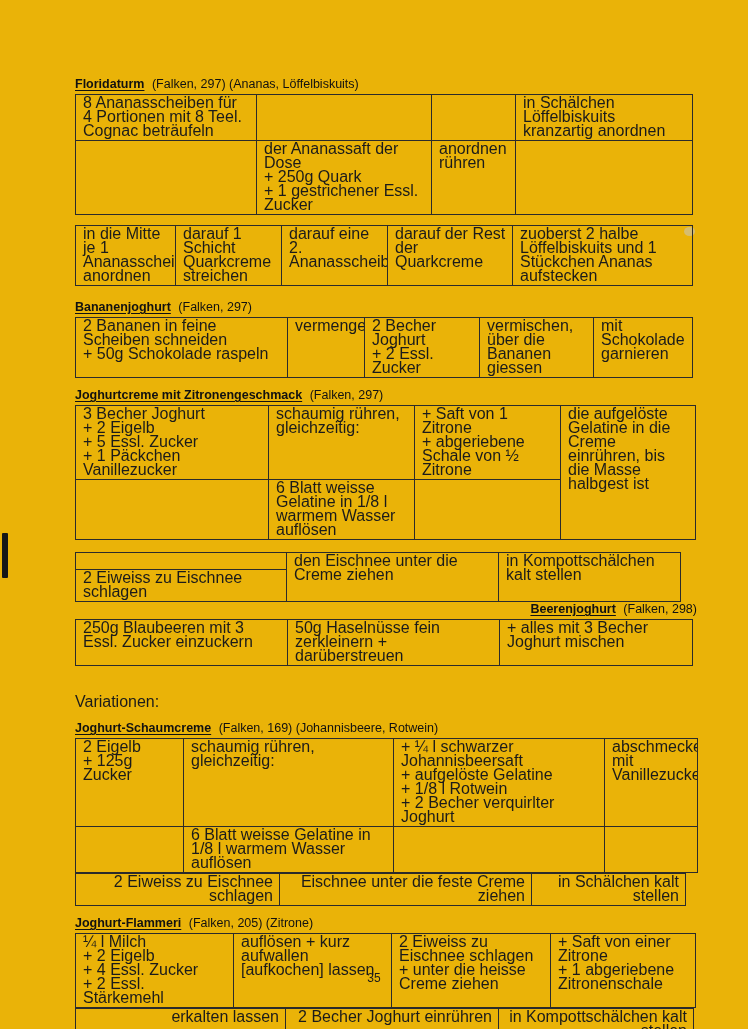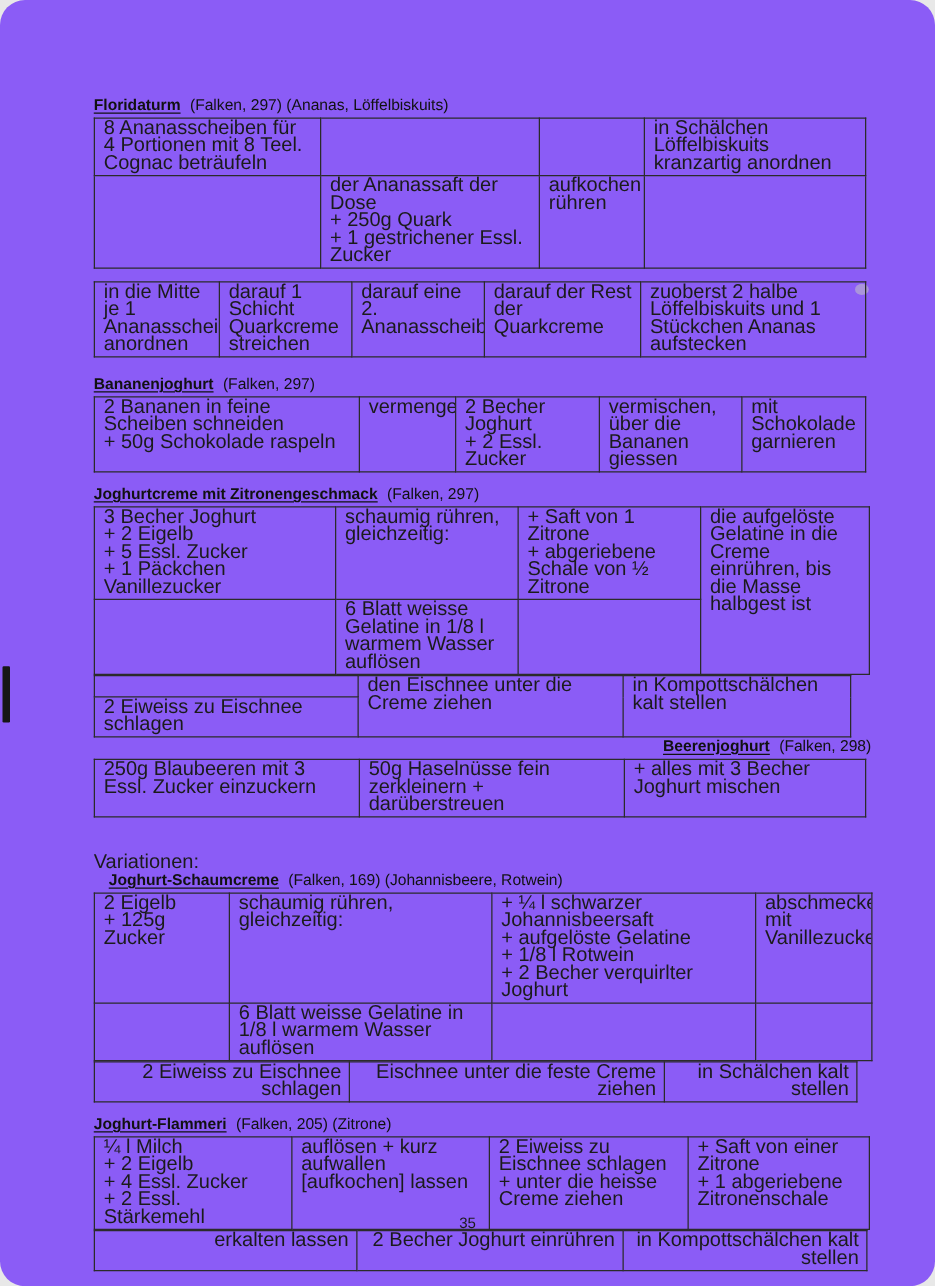--- a/index.html
+++ b/index.html
@@ -1,41 +1,40 @@
 <!DOCTYPE html>
 <html><head>
 <meta charset="utf-8">
 <style>
   html,body{margin:0;padding:0;background:#e8e8e8;}
   .page{
     position:relative;width:748px;height:1029px;margin:0 auto;
-    background:#8b5cf6;color:#1b1b1b;
+    background:#eab308;color:#1b1b1b;
     font-family:"Liberation Sans","DejaVu Sans",sans-serif;
     overflow:hidden;
-    border-radius:20px;
   }
   .content{position:absolute;left:75px;top:77px;width:622px;}
   .recipe-heading{
     margin:0 0 2px 0;font-size:12.5px;font-weight:bold;line-height:15px;color:#111;
   }
   .rname{text-decoration:underline;text-underline-offset:2px;}
   .rmeta{font-weight:normal;text-decoration:none;margin-left:4px;}
   table.rt{
     border-collapse:collapse;table-layout:fixed;
   }
   table.rt td{
     border:1px solid #2b2b2b;vertical-align:top;
     padding:1px 6px 2px 7px;
     font-size:16px;line-height:14px;white-space:pre-line;
     overflow:hidden;
   }
   .mt2{margin-top:2px;}
   .mt10{margin-top:10px;}
   .mt11{text-align:right;}
-  .mt12{padding-left:12px;}
+  .mt12{margin-top:12px;}
   .mt14{margin-top:14px;}
   .variations{margin-top:28px;font-size:16px;line-height:15px;}
   .variations p{margin:0;}
   .page-number{
     position:absolute;left:0;top:971px;width:100%;
     text-align:center;font-size:12px;color:#1b1b1b;
   }
   .artifact-bar{
     position:absolute;left:2px;top:533px;width:6px;height:45px;
     background:#161616;border-radius:1px;
@@ -72,21 +71,21 @@
         <td>8 Ananasscheiben für 4 Portionen mit 8 Teel. Cognac beträufeln</td>
         <td></td>
         <td></td>
         <td>in Schälchen Löffelbiskuits kranzartig anordnen</td>
       </tr>
       <tr>
         <td></td>
         <td>der Ananassaft der Dose
 + 250g Quark
 + 1 gestrichener Essl. Zucker</td>
-        <td>aufkochen rühren</td>
+        <td>anordnen rühren</td>
         <td></td>
       </tr>
     </tbody>
       </table>
     <table class="rt mt10" style="width:617px">
       <colgroup>
           <col style="width:100px">
           <col style="width:106px">
           <col style="width:106px">
           <col style="width:125px">

